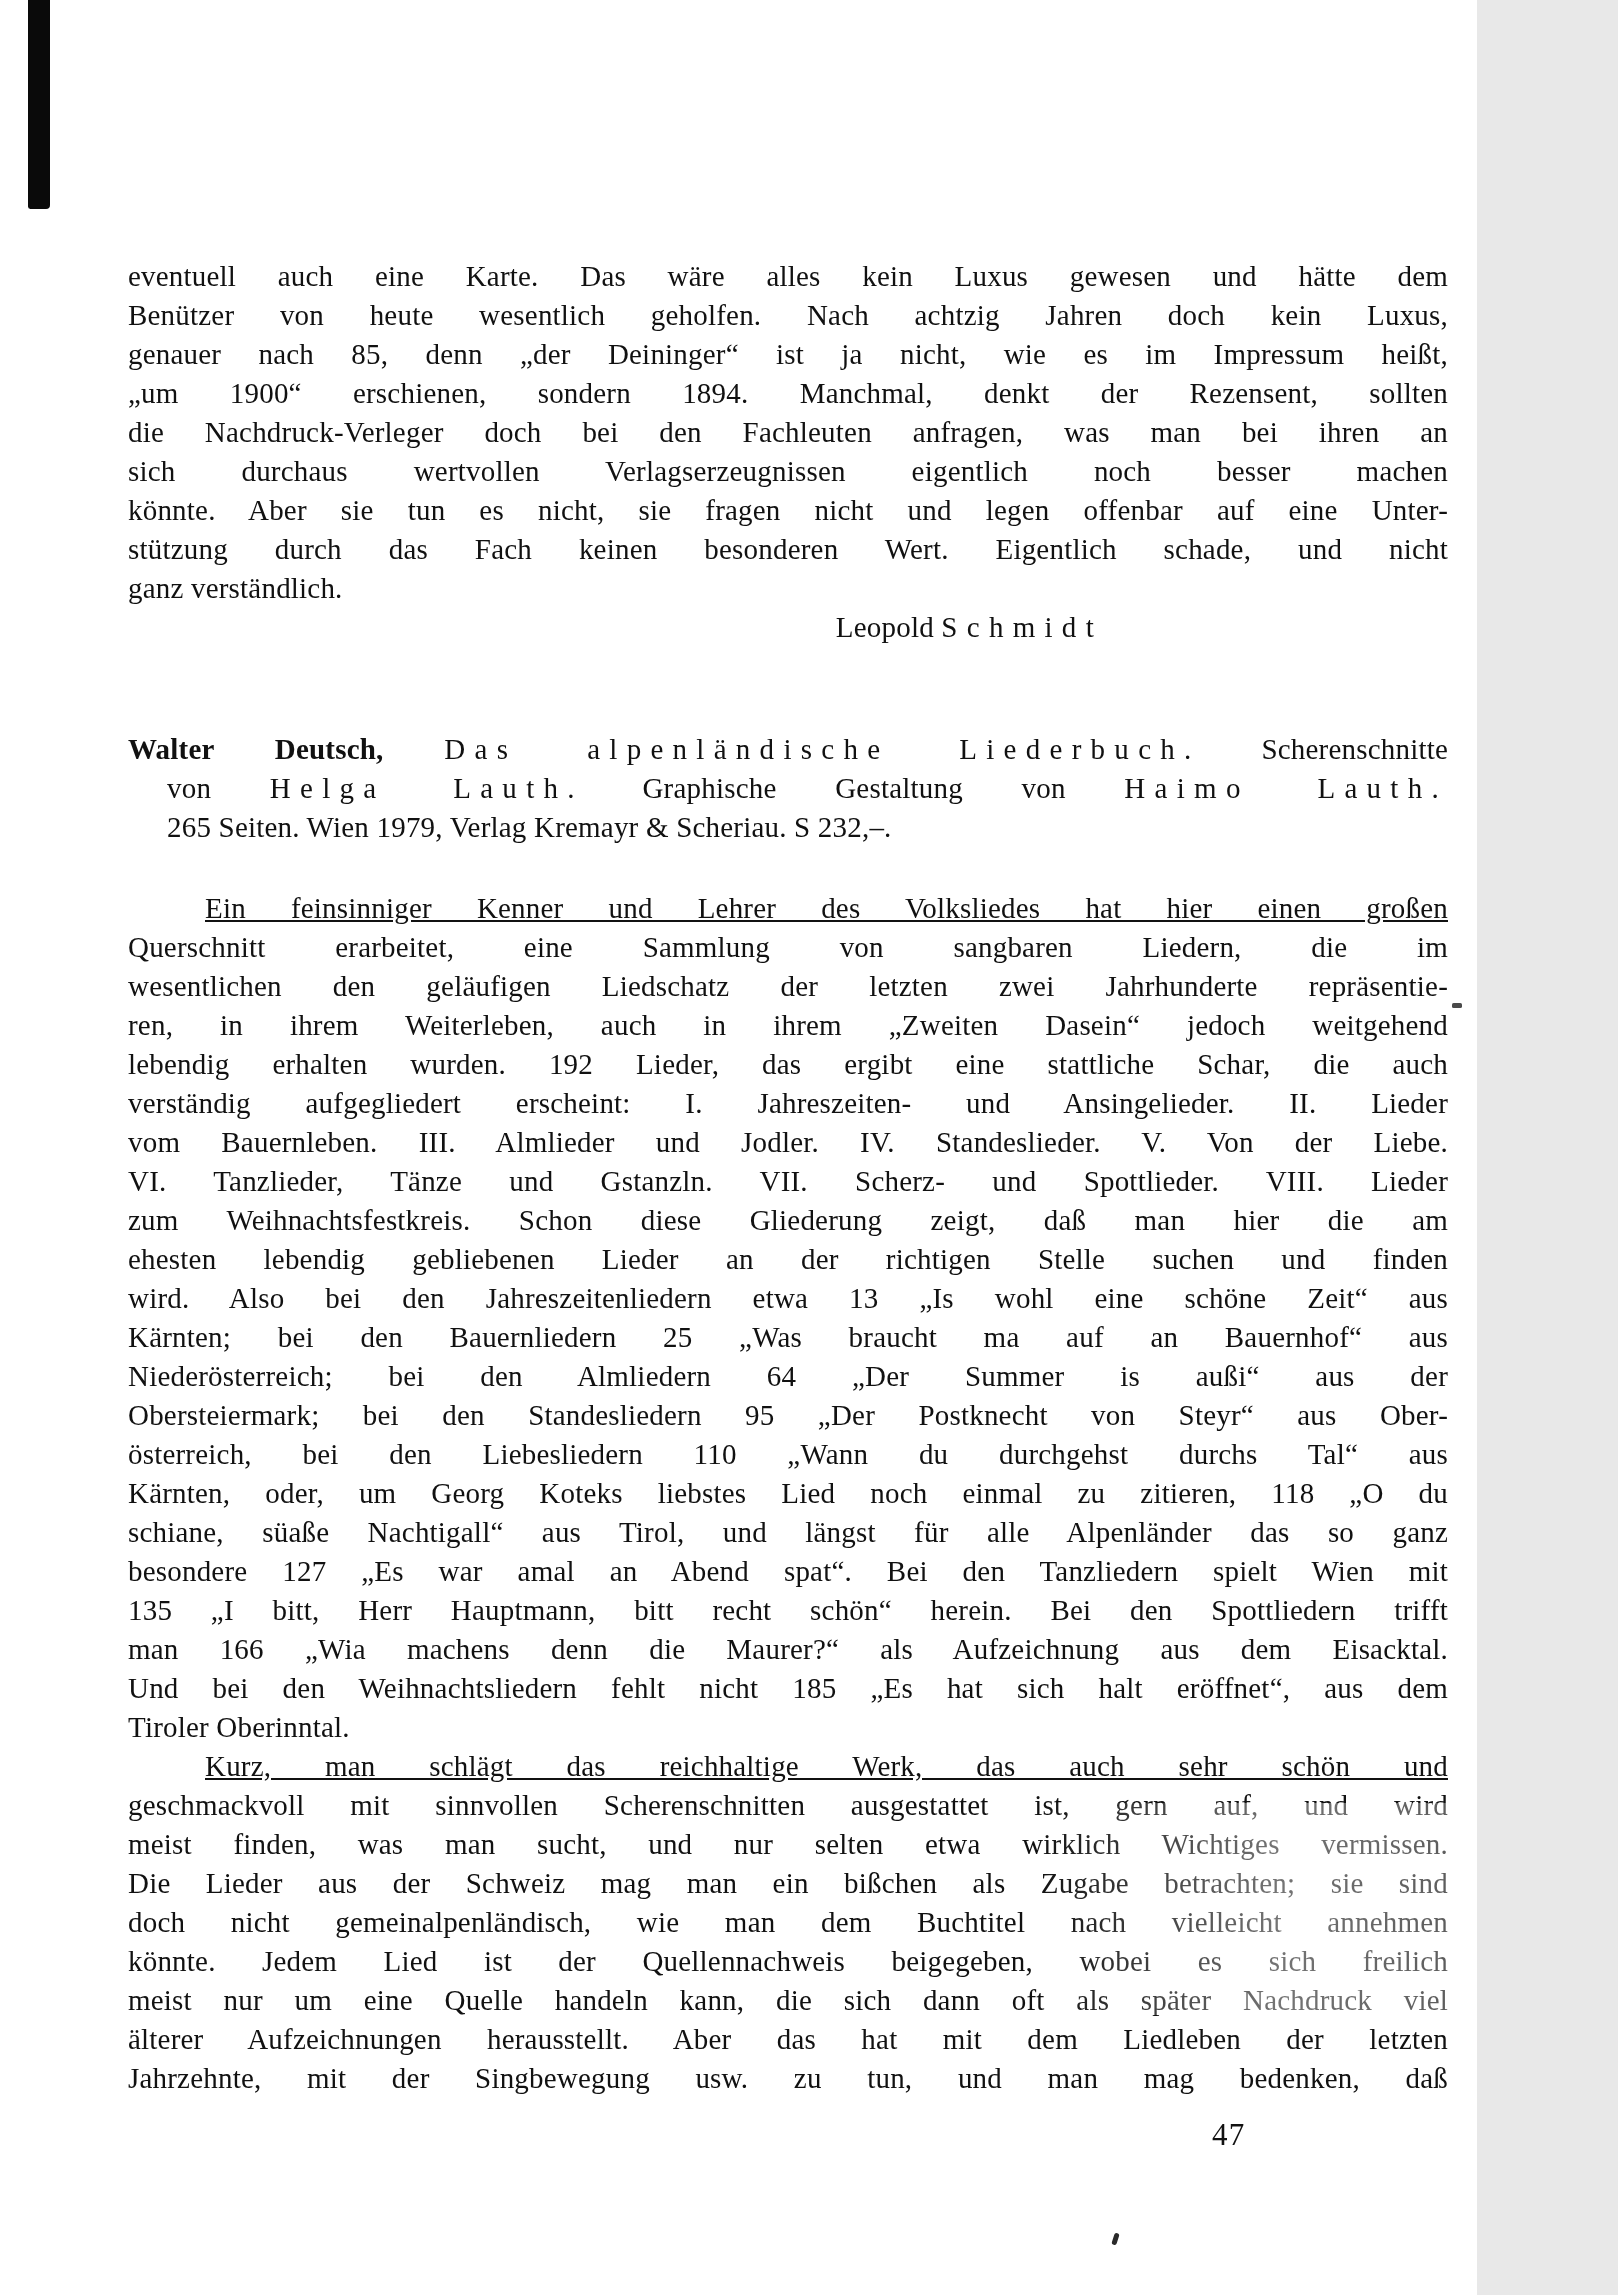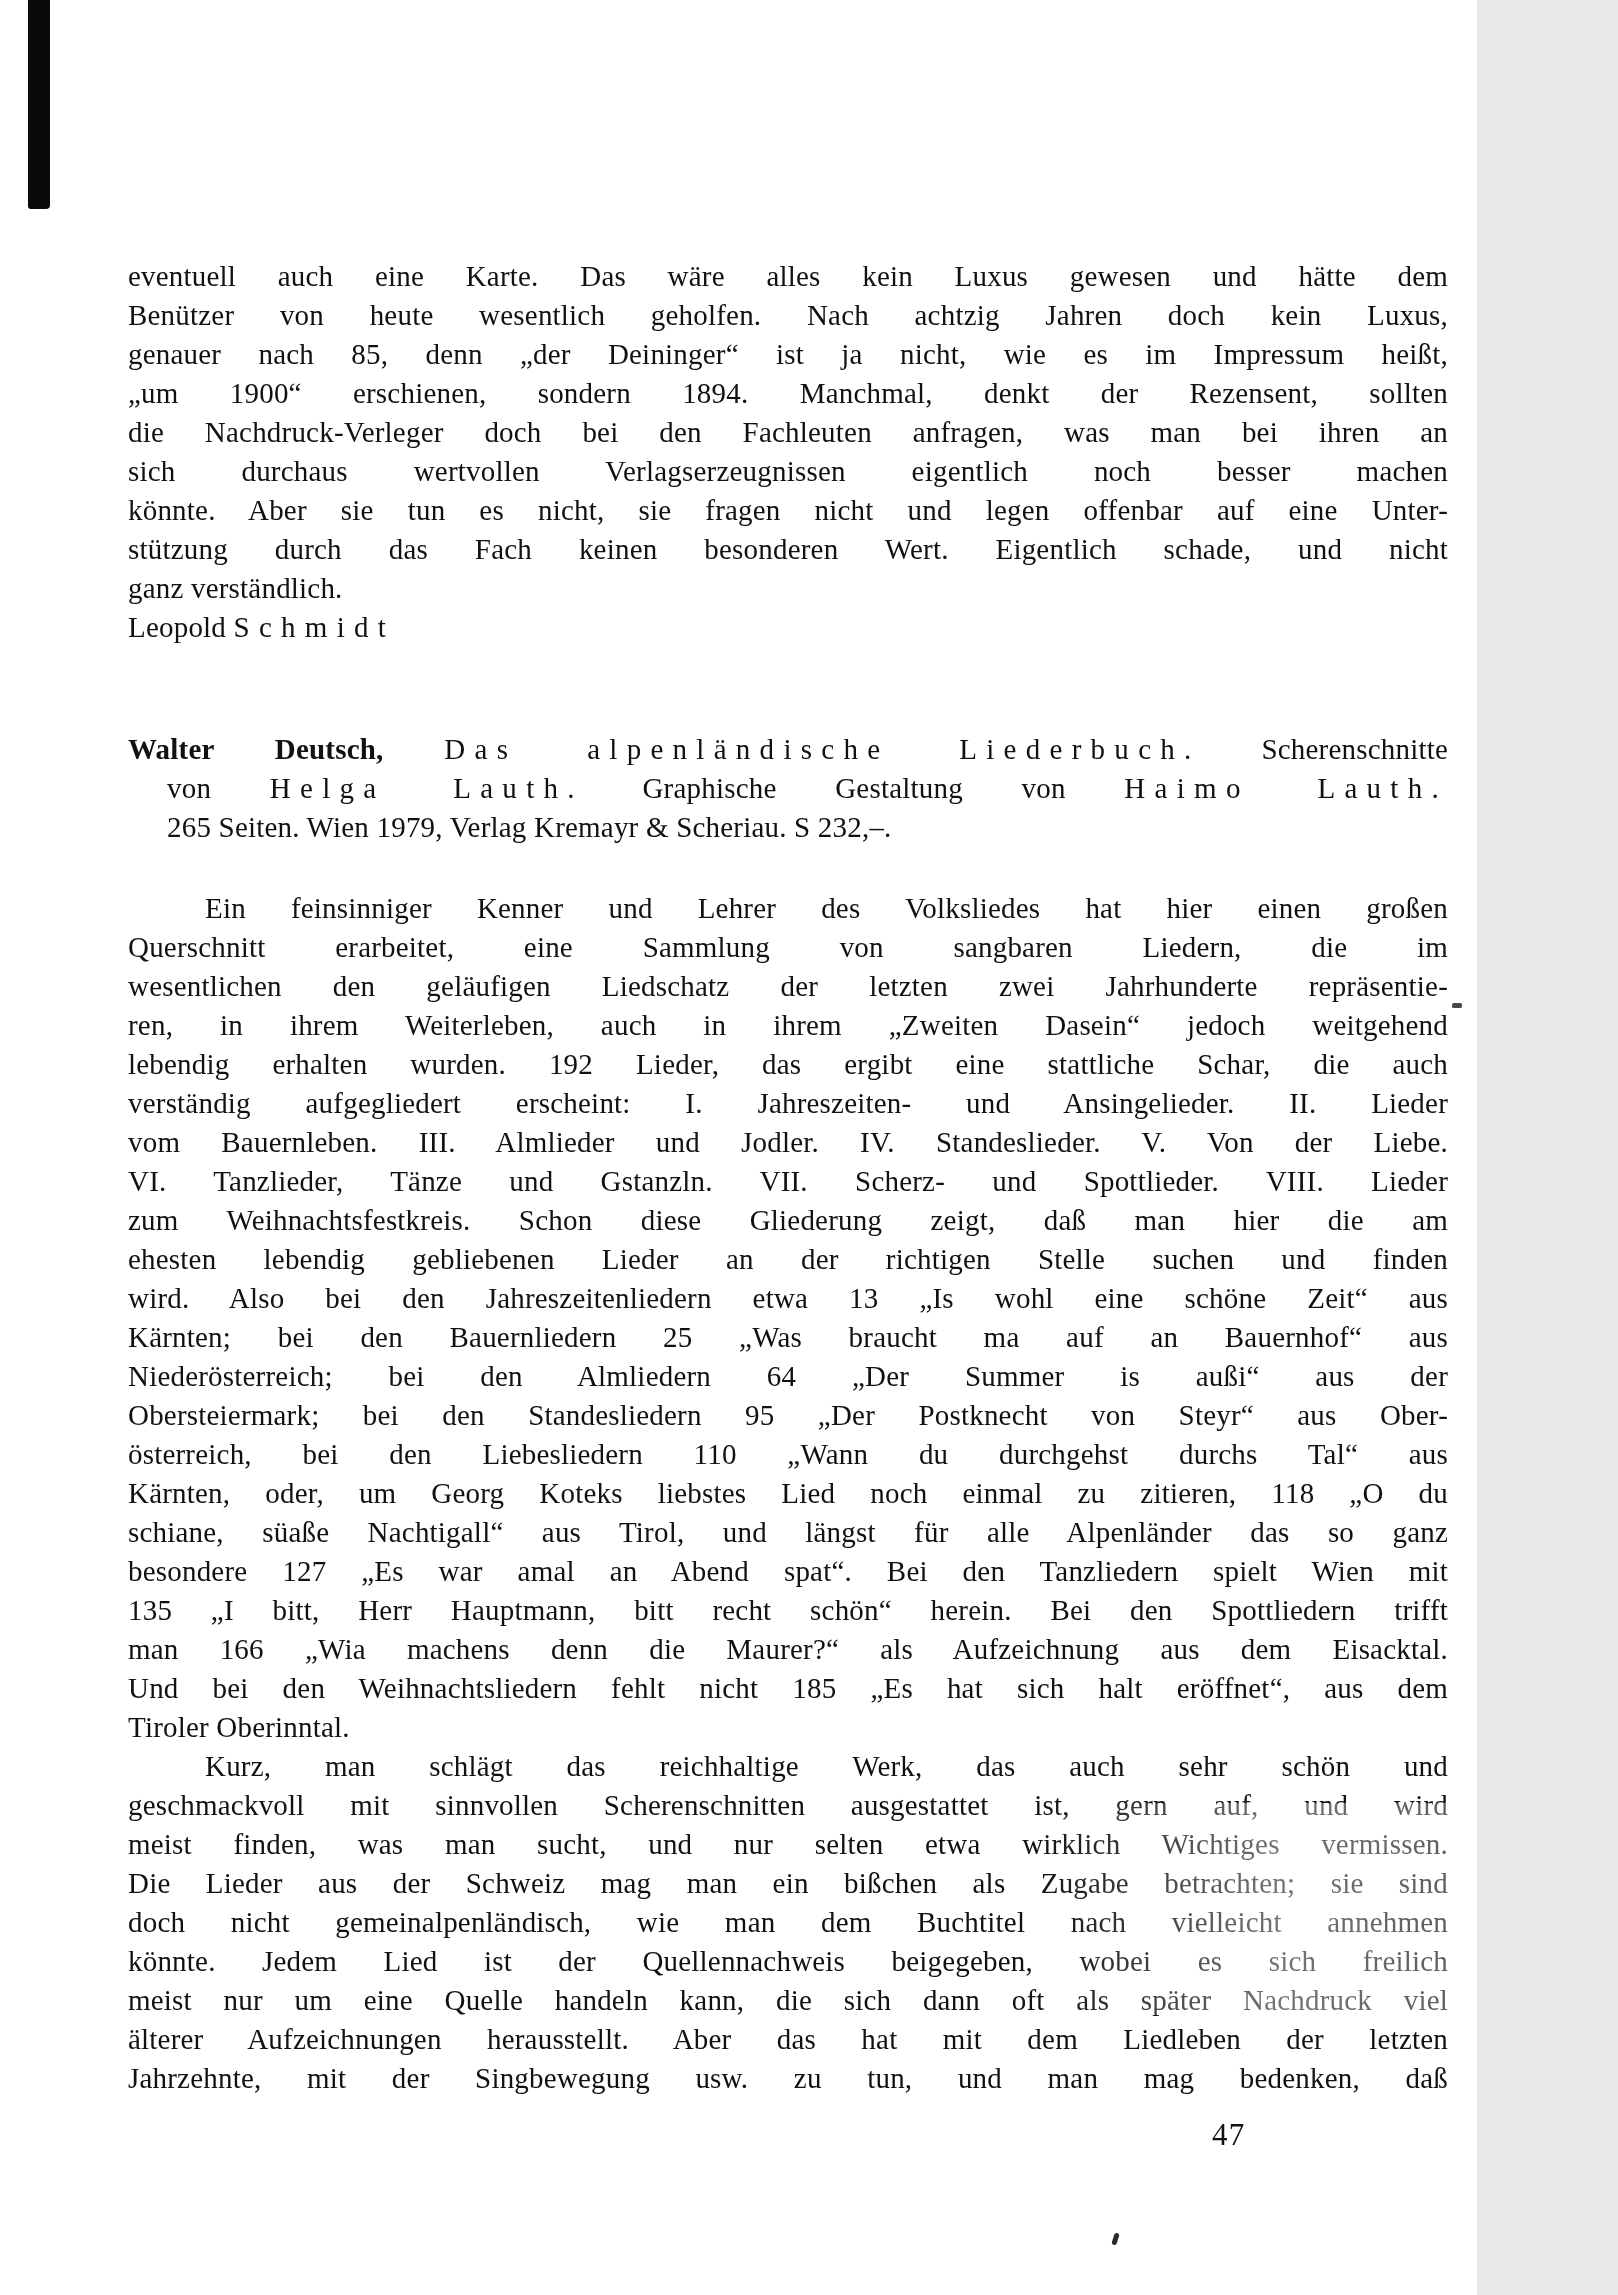--- a/index.html
+++ b/index.html
@@ -45,23 +45,25 @@
   .para .tline:last-child {
     text-align: left;
     text-align-last: auto;
   }
   .para.justify-all .tline:last-child {
     text-align: justify;
     text-align-last: justify;
   }
   .para.indent .tline:first-child {
     text-indent: 77px;
+    text-decoration: underline;
   }
   .signature-line {
     height: 39px;
+    text-align: right;
     padding-right: 345px;
   }
   .sperr {
     letter-spacing: 0.32em;
   }
   .bold {
     font-weight: bold;
   }
   .heading {
     margin-top: 83px;

